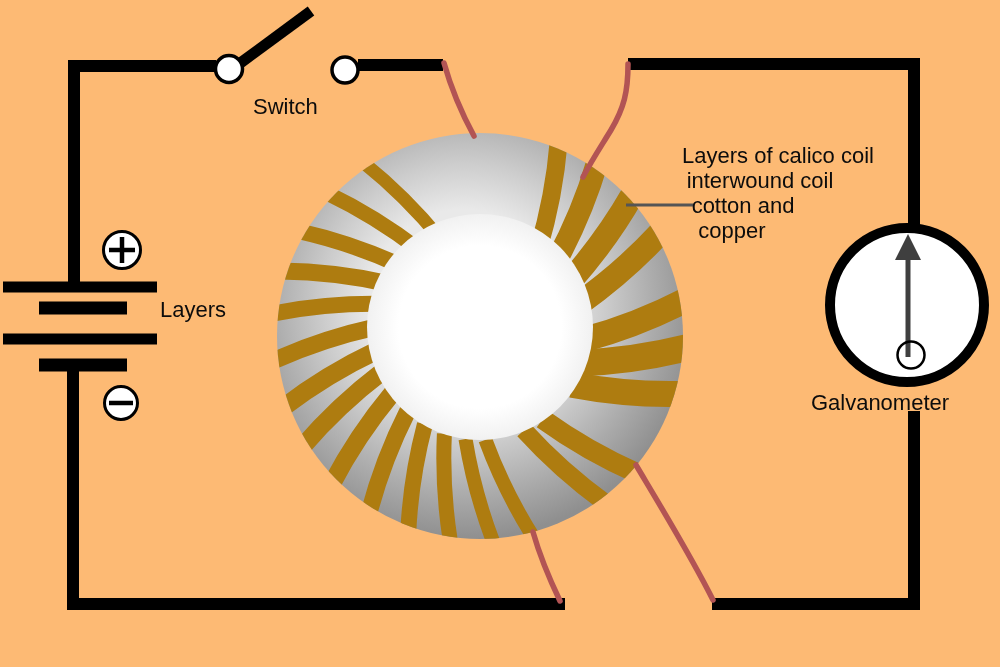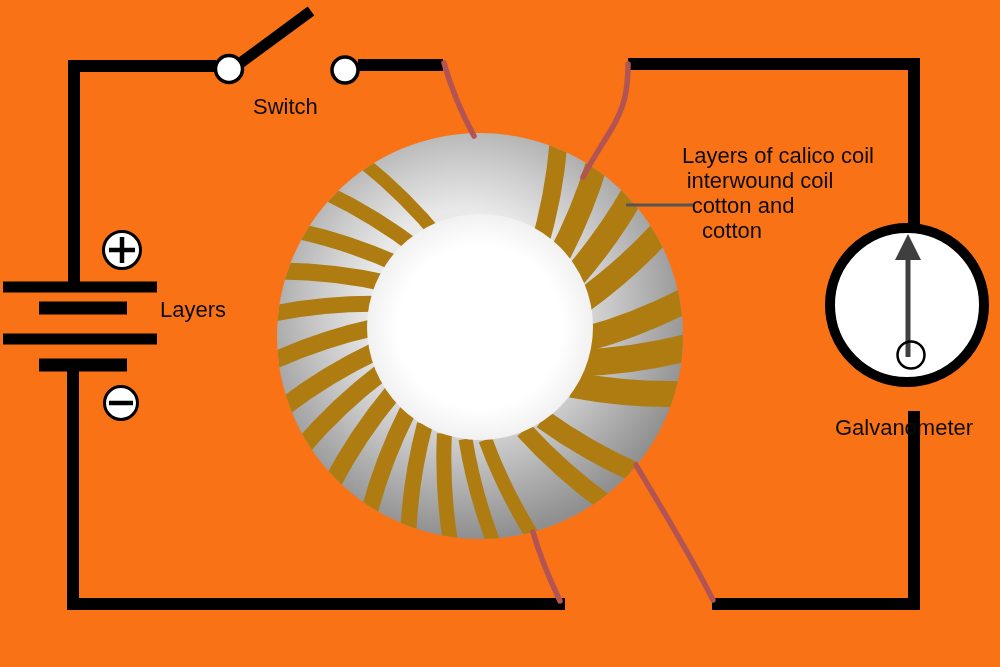--- a/index.html
+++ b/index.html
@@ -1,17 +1,17 @@
 <!DOCTYPE html>
 <html><head>
 <meta charset="utf-8">
 <style>
   html,body{margin:0;padding:0;background:#ffffff;}
   .stage{
-    position:relative;width:1000px;height:667px;background:#f97316;overflow:hidden;
+    position:relative;width:1000px;height:667px;background:#fdba74;overflow:hidden;
     font-family:"Liberation Sans", sans-serif;color:#0c0c0c;
   }
   .stage svg{position:absolute;left:0;top:0;}
   .label{
     position:absolute;font-size:22px;line-height:25px;white-space:nowrap;color:#0c0c0c;
   }
   .label.centered{transform:translateX(-50%);}
 </style>
 </head>
 <body>
@@ -102,20 +102,20 @@
     <g>
       <circle cx="907" cy="305" r="77" fill="#fff" stroke="#000" stroke-width="10"></circle>
       <path d="M 908 357 L 908 254" stroke-width="5" fill="none" stroke="#3f3f3f"></path>
       <polygon points="908,234 895,260 921,260" fill="#3f3f3f"></polygon>
       <circle cx="911" cy="355" r="13.5" fill="none" stroke="#000" stroke-width="2.5"></circle>
     </g>
   </svg>
 
   <div class="label" style="left:253px;top:94px;">Switch</div>
   <div class="label" style="left:160px;top:297px;">Layers</div>
-  <div class="label centered" style="left:904px;top:390px;margin-top:25px;">Galvanometer</div>
+  <div class="label centered" style="left:880px;top:390px;">Galvanometer</div>
   <div>
     <div class="label centered" style="left:778px;top:143px;">Layers of calico coil</div>
     <div class="label centered" style="left:760px;top:168px;">interwound coil</div>
     <div class="label centered" style="left:743px;top:193px;">cotton and</div>
-    <div class="label centered" style="left:732px;top:218px;">cotton</div>
+    <div class="label centered" style="left:732px;top:218px;">copper</div>
   </div>
 </div>
 
 </body></html>

